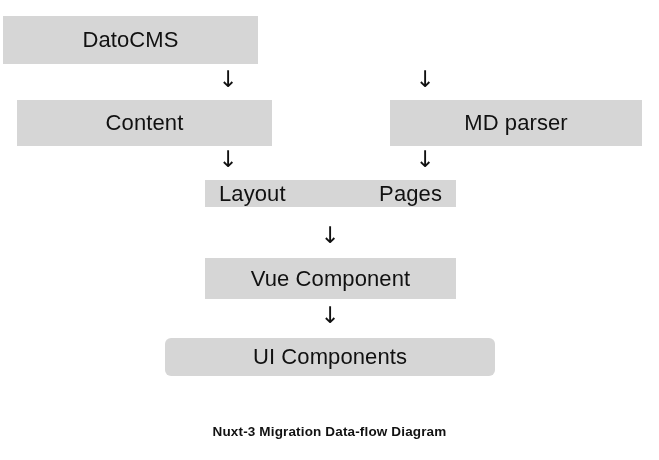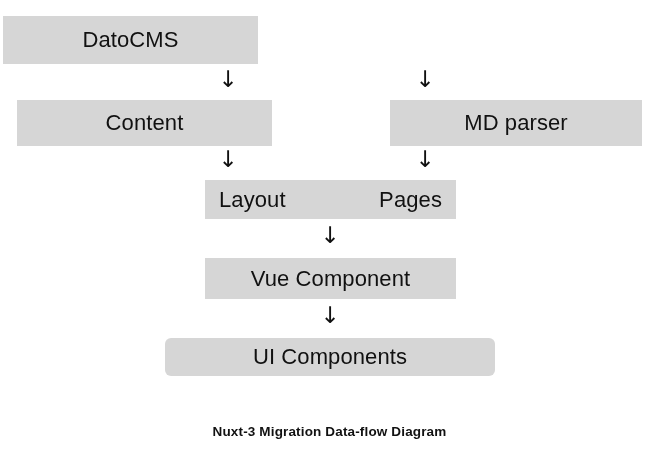--- a/index.html
+++ b/index.html
@@ -67,21 +67,21 @@
     font-weight: bold;
     letter-spacing: 0.15px;
     color: #111111;
   }
 
   
   .n-datocms   { left: 3px;  top: 16px;  width: 255px; height: 48px; }
   .n-graphql   { left: 17px;  top: 100px; width: 255px; height: 46px; }
   .n-content   { left: 390px; top: 16px;  width: 252px; height: 48px; }
   .n-mdparser  { left: 390px; top: 100px; width: 252px; height: 46px; }
-  .n-merge     { left: 205px; top: 180px; width: 251px; height: 39px; }
+  .n-merge     { left: 205px; top: 180px; width: 251px; height: 27px; }
   .n-vue       { left: 205px; top: 258px; width: 251px; height: 41px; }
   .n-ui        { left: 165px; top: 338px; width: 330px; height: 38px; border-radius: 6px; }
 
   .a-left-1    { left: 216px; top: 68px;  }
   .a-left-2    { left: 216px; top: 148px; }
   .a-right-1   { left: 413px; top: 68px;  }
   .a-right-2   { left: 413px; top: 148px; }
   .a-mid-1     { left: 318px; top: 224px; }
   .a-mid-2     { left: 318px; top: 304px; }
 

